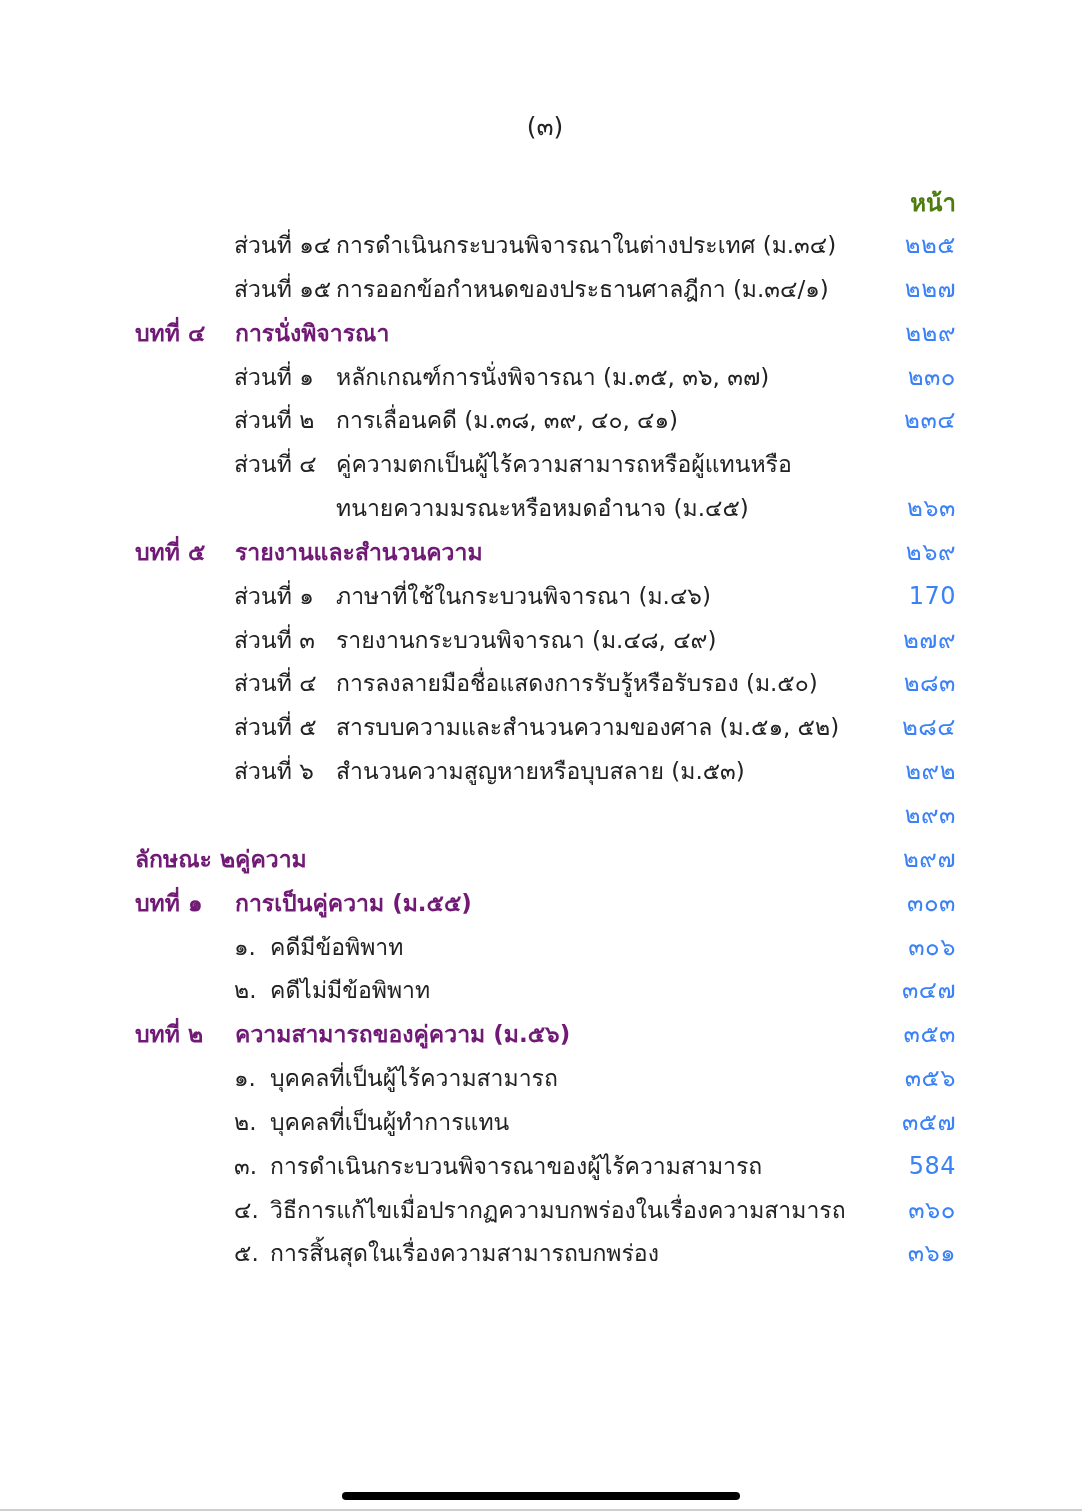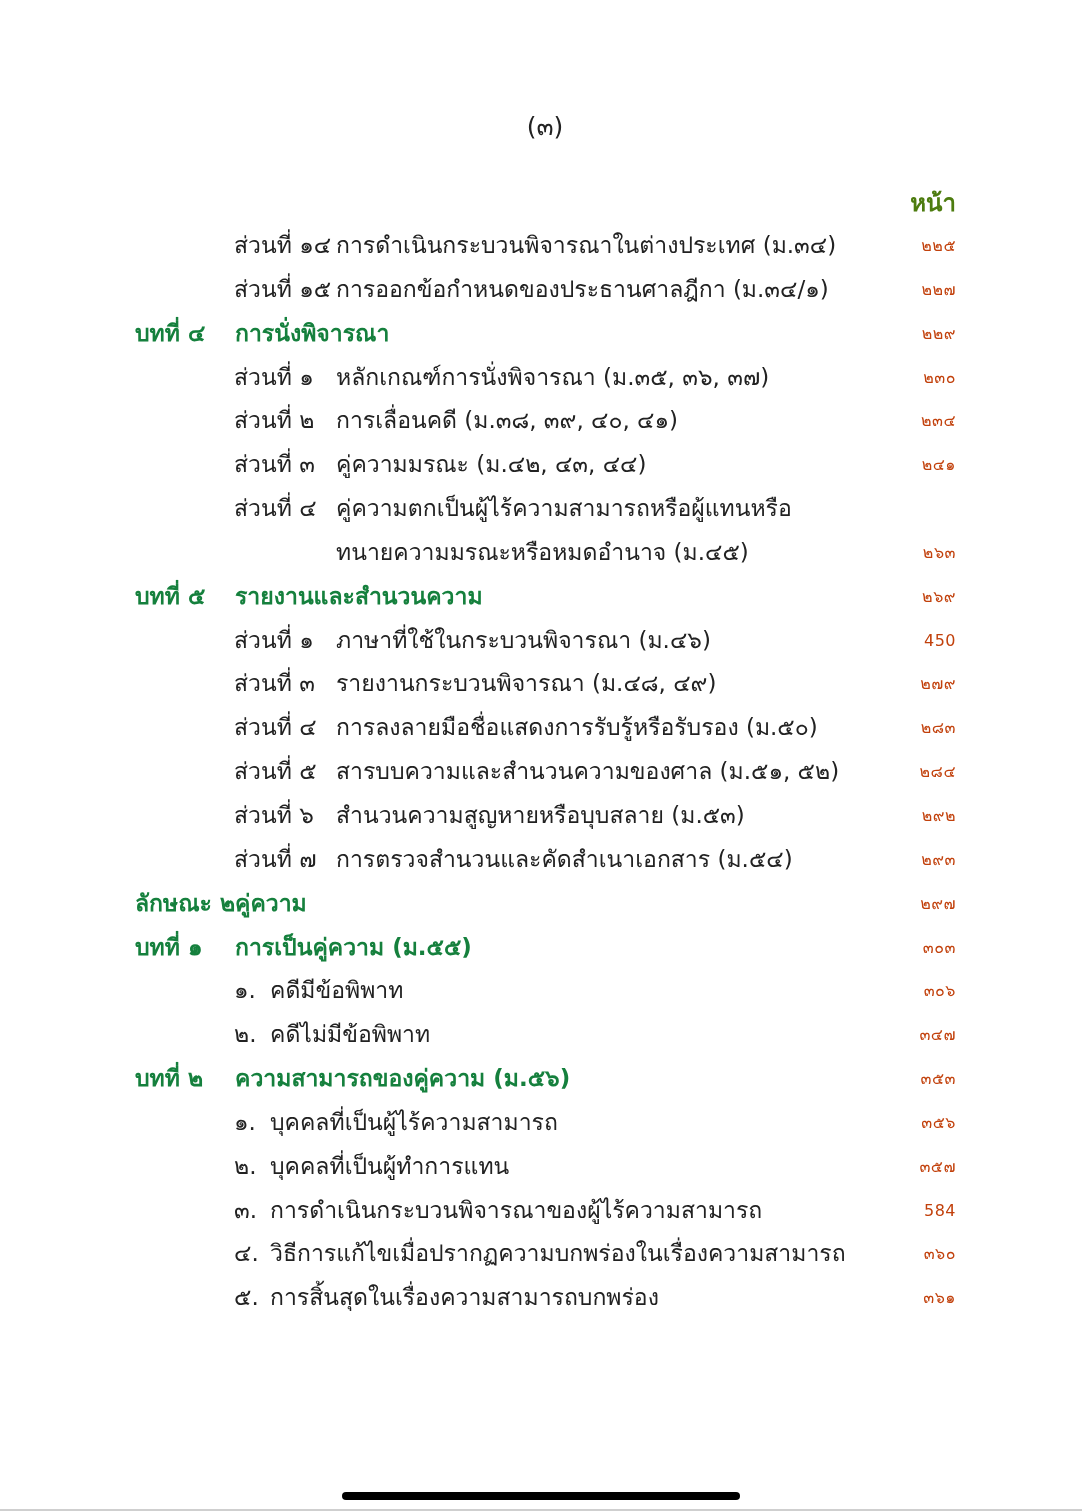--- a/index.html
+++ b/index.html
@@ -53,30 +53,30 @@
     .row .prefix {
       display: inline-block;
     }
     .row .title {
       display: inline-block;
     }
     .row .page {
       position: absolute;
       top: 0;
       right: 126px;
-      font-size: 16px;
-      color: #c2410c;
+      font-size: 24px;
+      color: #3b82f6;
       letter-spacing: 0.5px;
     }
     
     .row.l0 .label {
       left: 135px;
       font-weight: bold;
       font-size: 23px;
-      color: #15803d;
+      color: #701a75;
     }
     .row.l0 .prefix { width: 100px; }
     .row.l0.part .prefix { width: 100px; }
     
     .row.l1 .label { left: 234px; }
     .row.l1 .prefix { width: 102px; }
     
     .row.cont .label { left: 336px; }
     
     .row.num .label { left: 234px; }
@@ -122,57 +122,52 @@
       </div>
       <div class="row l1">
         <span class="label"><span class="prefix">ส่วนที่ ๑</span><span class="title">หลักเกณฑ์การนั่งพิจารณา (ม.๓๕, ๓๖, ๓๗)</span></span>
         <span class="page">๒๓๐</span>
       </div>
       <div class="row l1">
         <span class="label"><span class="prefix">ส่วนที่ ๒</span><span class="title">การเลื่อนคดี (ม.๓๘, ๓๙, ๔๐, ๔๑)</span></span>
         <span class="page">๒๓๔</span>
       </div>
       <div class="row l1">
-        <span class="label"><span class="prefix">ส่วนที่ ๓</span><span class="title">คู่ความมรณะ (ม.๔๒, ๔๓, ๔๔)</span></span>
-        <span class="page">๒๔๑</span>
-      </div>
-      <div class="row l1">
         <span class="label"><span class="prefix">ส่วนที่ ๔</span><span class="title">คู่ความตกเป็นผู้ไร้ความสามารถหรือผู้แทนหรือ</span></span>
         <span class="page"></span>
       </div>
       <div class="row cont">
         <span class="label"><span class="title">ทนายความมรณะหรือหมดอำนาจ (ม.๔๕)</span></span>
         <span class="page">๒๖๓</span>
       </div>
       <div class="row l0">
         <span class="label"><span class="prefix">บทที่ ๕</span><span class="title">รายงานและสำนวนความ</span></span>
         <span class="page">๒๖๙</span>
       </div>
       <div class="row l1">
         <span class="label"><span class="prefix">ส่วนที่ ๑</span><span class="title">ภาษาที่ใช้ในกระบวนพิจารณา (ม.๔๖)</span></span>
-        <span class="page">450</span>
+        <span class="page">170</span>
       </div>
       <div class="row l1">
         <span class="label"><span class="prefix">ส่วนที่ ๓</span><span class="title">รายงานกระบวนพิจารณา (ม.๔๘, ๔๙)</span></span>
         <span class="page">๒๗๙</span>
       </div>
       <div class="row l1">
         <span class="label"><span class="prefix">ส่วนที่ ๔</span><span class="title">การลงลายมือชื่อแสดงการรับรู้หรือรับรอง (ม.๕๐)</span></span>
         <span class="page">๒๘๓</span>
       </div>
       <div class="row l1">
         <span class="label"><span class="prefix">ส่วนที่ ๕</span><span class="title">สารบบความและสำนวนความของศาล (ม.๕๑, ๕๒)</span></span>
         <span class="page">๒๘๔</span>
       </div>
       <div class="row l1">
         <span class="label"><span class="prefix">ส่วนที่ ๖</span><span class="title">สำนวนความสูญหายหรือบุบสลาย (ม.๕๓)</span></span>
         <span class="page">๒๙๒</span>
       </div>
       <div class="row l1">
-        <span class="label"><span class="prefix">ส่วนที่ ๗</span><span class="title">การตรวจสำนวนและคัดสำเนาเอกสาร (ม.๕๔)</span></span>
         <span class="page">๒๙๓</span>
       </div>
       <div class="row l0 part">
         <span class="label"><span class="prefix">ลักษณะ ๒</span><span class="title">คู่ความ</span></span>
         <span class="page">๒๙๗</span>
       </div>
       <div class="row l0">
         <span class="label"><span class="prefix">บทที่ ๑</span><span class="title">การเป็นคู่ความ (ม.๕๕)</span></span>
         <span class="page">๓๐๓</span>
       </div>

